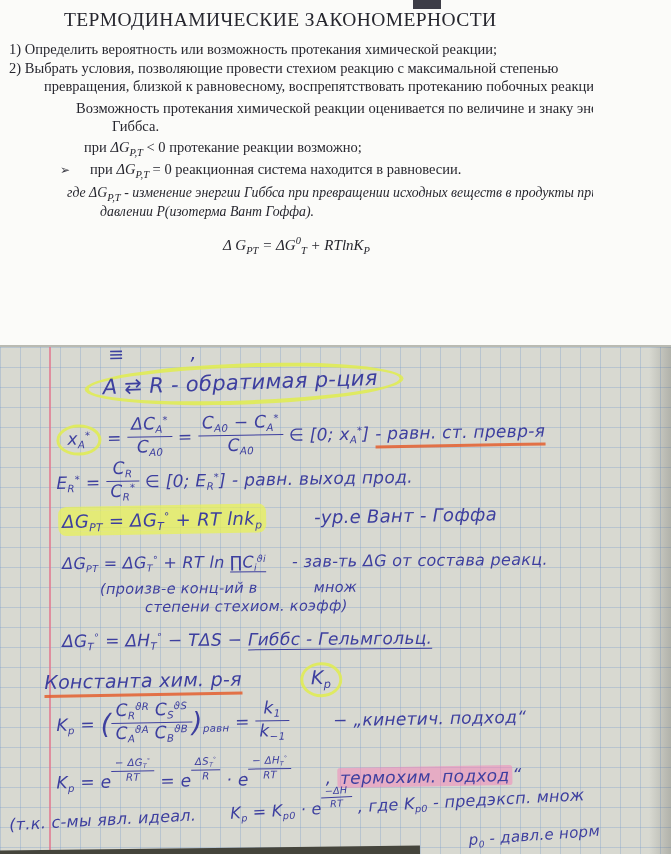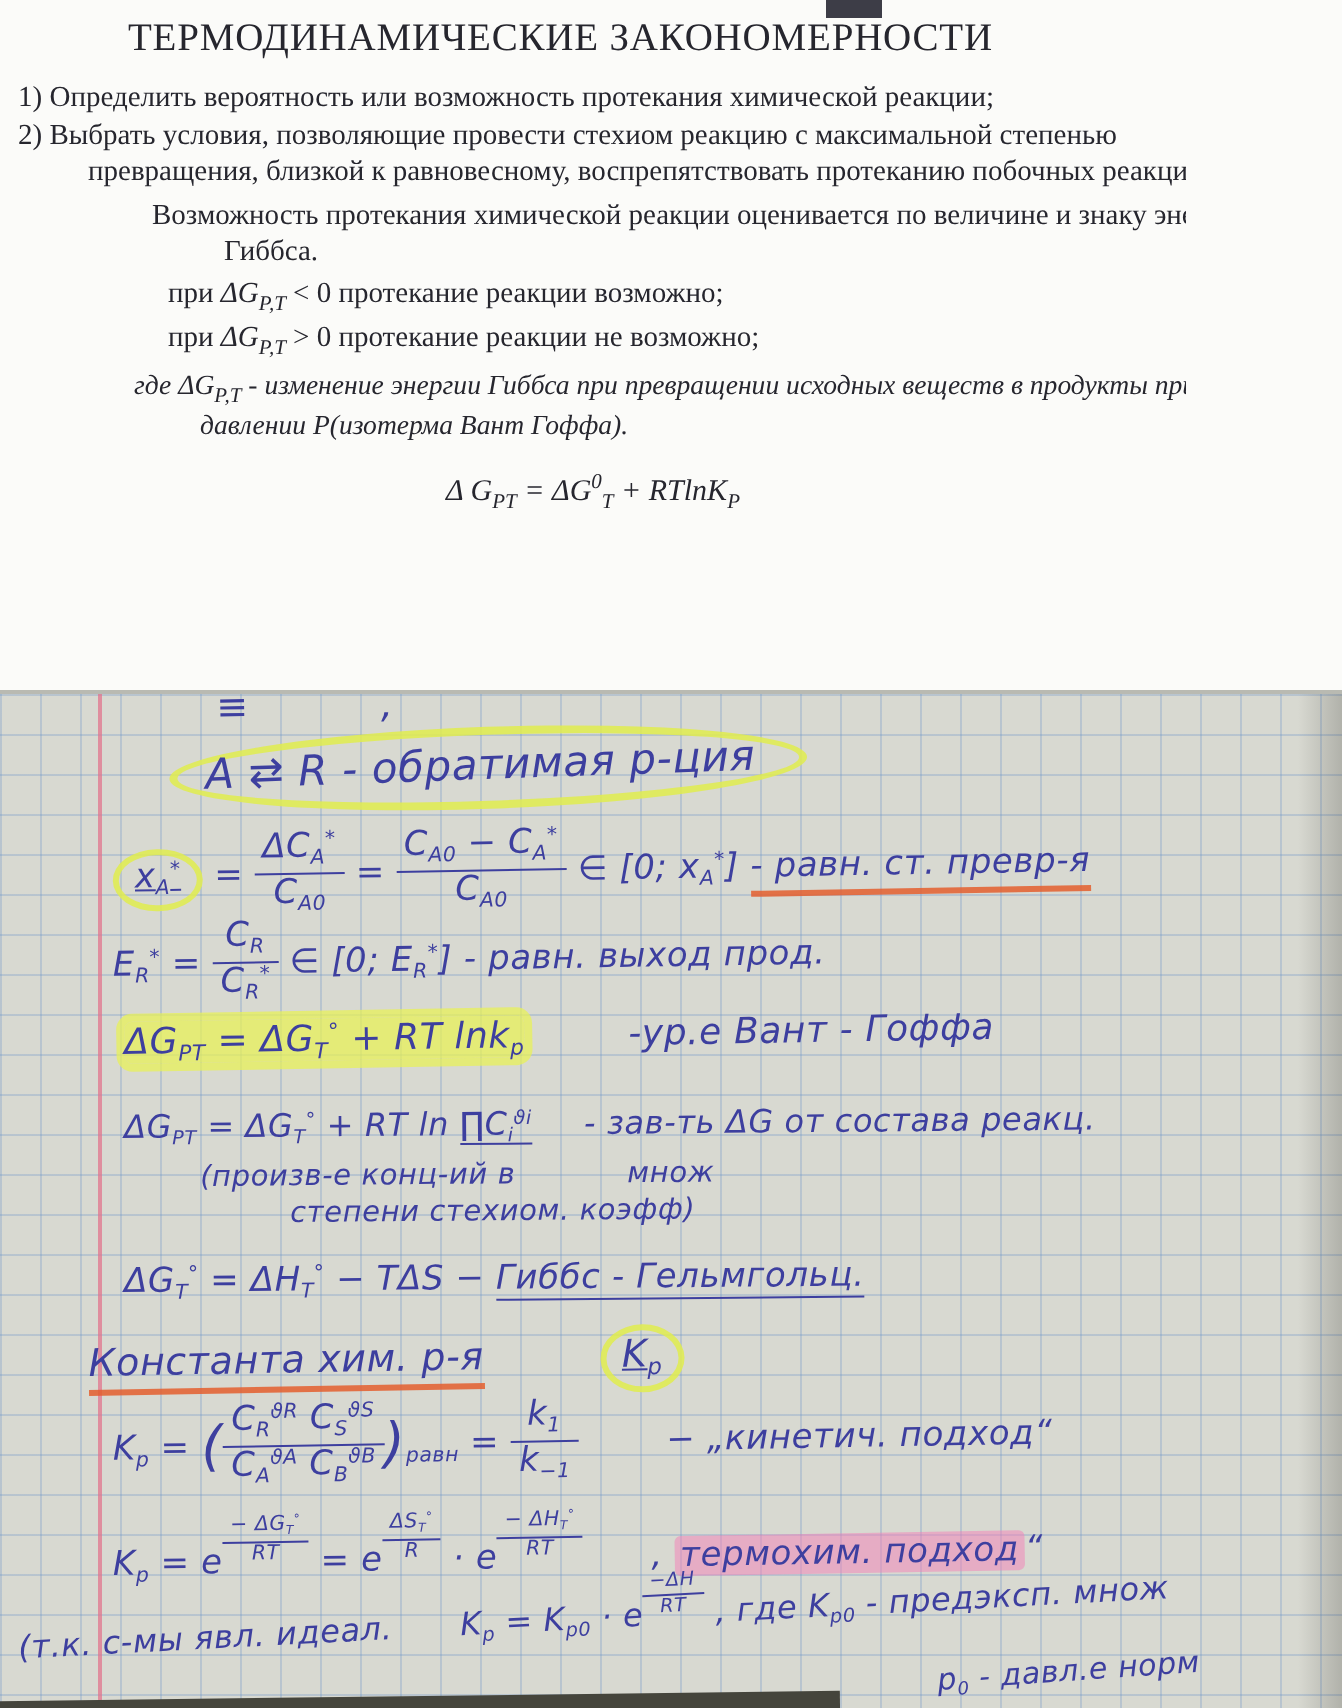--- a/index.html
+++ b/index.html
@@ -40,21 +40,21 @@
   .sp2{font-size:.6em;vertical-align:.55em;}
   .gap{display:inline-block;}
   .frac{display:inline-block;text-align:center;vertical-align:-.55em;line-height:1.05;}
   .fn{display:block;border-bottom:1.5px solid currentColor;padding:0 4px 1px;}
   .fd{display:block;padding:1px 4px 0;}
   .supf{vertical-align:.65em;}
   .supf .frac{vertical-align:baseline;}
   .big{font-size:1.6em;vertical-align:-.12em;font-weight:400;}
   .hl{background:rgba(233,241,84,.72);box-shadow:0 0 0 4px rgba(233,241,84,.72);border-radius:4px;}
   .ellipse{display:inline-block;border:4px solid rgba(225,236,78,.85);border-radius:50%;padding:3px 22px 6px 14px;}
-  .circ{display:inline-block;border:3px solid rgba(225,236,78,.85);border-radius:50%;padding:1px 8px 3px;text-decoration:underline;}
+  .circ{display:inline-block;border:3px solid rgba(225,236,78,.85);border-radius:50%;padding:1px 8px 3px;}
   .ul-or{border-bottom:3px solid rgba(228,94,46,.85);padding-bottom:2px;}
   .ul-ink{border-bottom:1.5px solid currentColor;}
   .hl-pink{background:rgba(243,128,184,.5);border-radius:3px;padding:0 3px;}
 </style>
 </head>
 <body>
 
 <div id="screen">
 
   <div id="slide">
@@ -70,22 +70,22 @@
     <div class="s-item">
       <span>2)</span>
       <span>Выбрать условия, позволяющие провести стехиом реакцию с максимальной степенью превращения, близкой к равновесному, воспрепятствовать протеканию побочных реакций ;</span>
     </div>
 
     <div class="s-para">Возможность протекания химической реакции оценивается по величине и знаку энергии Гиббса.</div>
 
     <div class="s-cond">
       <span>при </span><i>ΔG</i><sub>P,T</sub><span> &lt; 0 протекание реакции возможно;</span>
     </div>
-    <div class="s-cond">
-      <span>при </span><i>ΔG</i><sub>P,T</sub><span> &gt; 0 протекание реакции не возможно;</span>
+    <div class="s-cond s-cond3">
+      <span class="cond-marker">➢</span><span>при </span><i>ΔG</i><sub>P,T</sub><span> = 0 реакционная система находится в равновесии.</span>
     </div>
 
     <div class="s-foot">
       <span>где </span><i>ΔG</i><sub>P,T</sub><span> - изменение энергии Гиббса при превращении исходных веществ в продукты при температуре Т и давлении Р(изотерма Вант Гоффа).</span>
     </div>
 
     <div class="s-formula">
       <span>Δ G</span><sub>PT</sub><span> = ΔG</span><sup>0</sup><sub>T</sub><span> + RTlnK</span><sub>P</sub>
     </div>
   </div>

